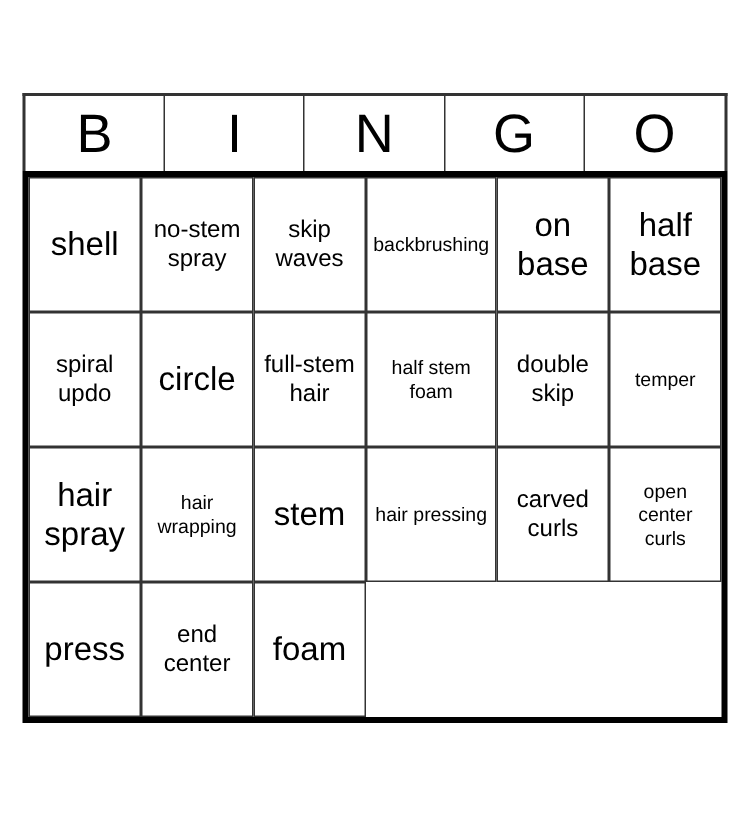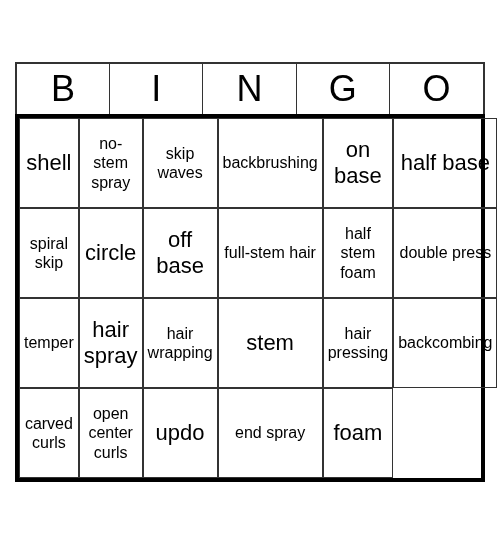--- a/index.html
+++ b/index.html
@@ -65,21 +65,21 @@
 
     .bingo-cell.large-text .cell-text {
       font-size: 22px;
     }
 
     .bingo-cell.medium-text .cell-text {
       font-size: 16px;
     }
 
     .bingo-cell.small-text .cell-text {
-      font-size: 16px;
+      font-size: 13px;
     }
   </style>
 </head>
 <body>
 
 <div class="bingo-card">
   <div class="bingo-header">
   <div class="bingo-header-cell">B</div>
       <div class="bingo-header-cell">I</div>
       <div class="bingo-header-cell">N</div>
@@ -99,64 +99,58 @@
       <div class="bingo-cell small-text">
         <span class="cell-text">backbrushing</span>
       </div>
       <div class="bingo-cell large-text">
         <span class="cell-text">on base</span>
       </div>
       <div class="bingo-cell large-text">
         <span class="cell-text">half base</span>
       </div>
       <div class="bingo-cell medium-text">
-        <span class="cell-text">spiral skip</span>
+        <span class="cell-text">spiral updo</span>
       </div>
       <div class="bingo-cell large-text">
         <span class="cell-text">circle</span>
-      </div>
-      <div class="bingo-cell large-text">
-        <span class="cell-text">off base</span>
       </div>
       <div class="bingo-cell medium-text">
         <span class="cell-text">full-stem hair</span>
       </div>
       <div class="bingo-cell small-text">
         <span class="cell-text">half stem foam</span>
       </div>
       <div class="bingo-cell medium-text">
-        <span class="cell-text">double press</span>
+        <span class="cell-text">double skip</span>
       </div>
       <div class="bingo-cell small-text">
         <span class="cell-text">temper</span>
       </div>
       <div class="bingo-cell large-text">
         <span class="cell-text">hair spray</span>
       </div>
       <div class="bingo-cell small-text">
         <span class="cell-text">hair wrapping</span>
       </div>
       <div class="bingo-cell large-text">
         <span class="cell-text">stem</span>
       </div>
       <div class="bingo-cell small-text">
         <span class="cell-text">hair pressing</span>
       </div>
-      <div class="bingo-cell small-text">
-        <span class="cell-text">backcombing</span>
-      </div>
       <div class="bingo-cell medium-text">
         <span class="cell-text">carved curls</span>
       </div>
       <div class="bingo-cell small-text">
         <span class="cell-text">open center curls</span>
       </div>
       <div class="bingo-cell large-text">
-        <span class="cell-text">updo</span>
+        <span class="cell-text">press</span>
       </div>
       <div class="bingo-cell medium-text">
-        <span class="cell-text">end spray</span>
+        <span class="cell-text">end center</span>
       </div>
       <div class="bingo-cell large-text">
         <span class="cell-text">foam</span>
       </div>
     </div>
 </div>
 
 </body></html>

